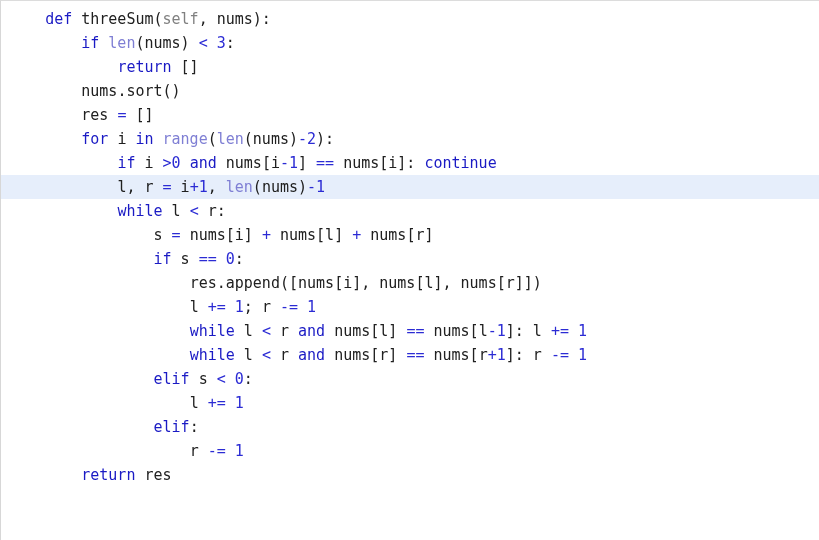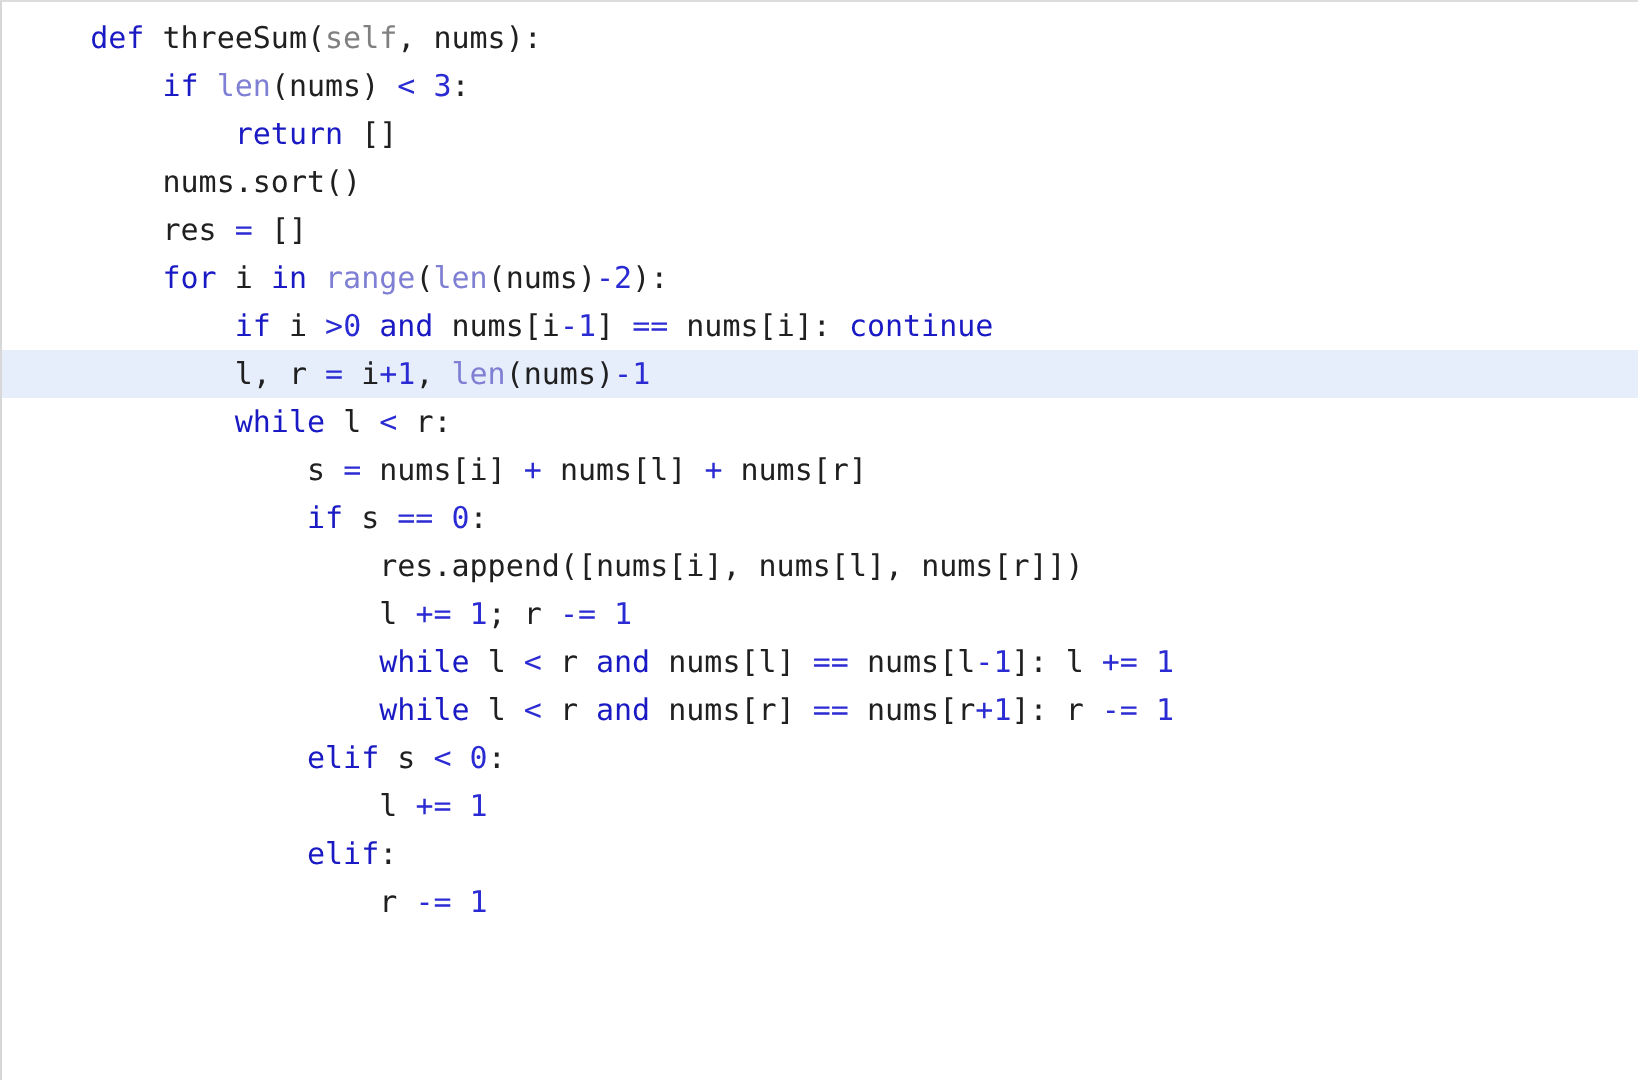--- a/index.html
+++ b/index.html
@@ -74,14 +74,15 @@
       <div class="code-line" style="font-size: 15px; height: 24px; line-height: 24px;"><span class="t-plain" style="color: rgb(32, 32, 32);">                </span><span class="t-name" style="color: rgb(32, 32, 32);">s</span><span class="t-plain" style="color: rgb(32, 32, 32);"> </span><span class="t-op" style="color: rgb(43, 43, 212);">=</span><span class="t-plain" style="color: rgb(32, 32, 32);"> </span><span class="t-name" style="color: rgb(32, 32, 32);">nums</span><span class="t-punc" style="color: rgb(32, 32, 32);">[</span><span class="t-name" style="color: rgb(32, 32, 32);">i</span><span class="t-punc" style="color: rgb(32, 32, 32);">] </span><span class="t-op" style="color: rgb(43, 43, 212);">+</span><span class="t-plain" style="color: rgb(32, 32, 32);"> </span><span class="t-name" style="color: rgb(32, 32, 32);">nums</span><span class="t-punc" style="color: rgb(32, 32, 32);">[</span><span class="t-name" style="color: rgb(32, 32, 32);">l</span><span class="t-punc" style="color: rgb(32, 32, 32);">] </span><span class="t-op" style="color: rgb(43, 43, 212);">+</span><span class="t-plain" style="color: rgb(32, 32, 32);"> </span><span class="t-name" style="color: rgb(32, 32, 32);">nums</span><span class="t-punc" style="color: rgb(32, 32, 32);">[</span><span class="t-name" style="color: rgb(32, 32, 32);">r</span><span class="t-punc" style="color: rgb(32, 32, 32);">]</span></div>
       <div class="code-line" style="font-size: 15px; height: 24px; line-height: 24px;"><span class="t-plain" style="color: rgb(32, 32, 32);">                </span><span class="t-kw" style="color: rgb(26, 26, 196);">if</span><span class="t-plain" style="color: rgb(32, 32, 32);"> </span><span class="t-name" style="color: rgb(32, 32, 32);">s</span><span class="t-plain" style="color: rgb(32, 32, 32);"> </span><span class="t-op" style="color: rgb(43, 43, 212);">==</span><span class="t-plain" style="color: rgb(32, 32, 32);"> </span><span class="t-num" style="color: rgb(43, 43, 212);">0</span><span class="t-punc" style="color: rgb(32, 32, 32);">:</span></div>
       <div class="code-line" style="font-size: 15px; height: 24px; line-height: 24px;"><span class="t-plain" style="color: rgb(32, 32, 32);">                    </span><span class="t-name" style="color: rgb(32, 32, 32);">res</span><span class="t-punc" style="color: rgb(32, 32, 32);">.</span><span class="t-name" style="color: rgb(32, 32, 32);">append</span><span class="t-punc" style="color: rgb(32, 32, 32);">([</span><span class="t-name" style="color: rgb(32, 32, 32);">nums</span><span class="t-punc" style="color: rgb(32, 32, 32);">[</span><span class="t-name" style="color: rgb(32, 32, 32);">i</span><span class="t-punc" style="color: rgb(32, 32, 32);">], </span><span class="t-name" style="color: rgb(32, 32, 32);">nums</span><span class="t-punc" style="color: rgb(32, 32, 32);">[</span><span class="t-name" style="color: rgb(32, 32, 32);">l</span><span class="t-punc" style="color: rgb(32, 32, 32);">], </span><span class="t-name" style="color: rgb(32, 32, 32);">nums</span><span class="t-punc" style="color: rgb(32, 32, 32);">[</span><span class="t-name" style="color: rgb(32, 32, 32);">r</span><span class="t-punc" style="color: rgb(32, 32, 32);">]])</span></div>
       <div class="code-line" style="font-size: 15px; height: 24px; line-height: 24px;"><span class="t-plain" style="color: rgb(32, 32, 32);">                    </span><span class="t-name" style="color: rgb(32, 32, 32);">l</span><span class="t-plain" style="color: rgb(32, 32, 32);"> </span><span class="t-op" style="color: rgb(43, 43, 212);">+=</span><span class="t-plain" style="color: rgb(32, 32, 32);"> </span><span class="t-num" style="color: rgb(43, 43, 212);">1</span><span class="t-punc" style="color: rgb(32, 32, 32);">; </span><span class="t-name" style="color: rgb(32, 32, 32);">r</span><span class="t-plain" style="color: rgb(32, 32, 32);"> </span><span class="t-op" style="color: rgb(43, 43, 212);">-=</span><span class="t-plain" style="color: rgb(32, 32, 32);"> </span><span class="t-num" style="color: rgb(43, 43, 212);">1</span></div>
       <div class="code-line" style="font-size: 15px; height: 24px; line-height: 24px;"><span class="t-plain" style="color: rgb(32, 32, 32);">                    </span><span class="t-kw" style="color: rgb(26, 26, 196);">while</span><span class="t-plain" style="color: rgb(32, 32, 32);"> </span><span class="t-name" style="color: rgb(32, 32, 32);">l</span><span class="t-plain" style="color: rgb(32, 32, 32);"> </span><span class="t-op" style="color: rgb(43, 43, 212);">&lt;</span><span class="t-plain" style="color: rgb(32, 32, 32);"> </span><span class="t-name" style="color: rgb(32, 32, 32);">r</span><span class="t-plain" style="color: rgb(32, 32, 32);"> </span><span class="t-kw" style="color: rgb(26, 26, 196);">and</span><span class="t-plain" style="color: rgb(32, 32, 32);"> </span><span class="t-name" style="color: rgb(32, 32, 32);">nums</span><span class="t-punc" style="color: rgb(32, 32, 32);">[</span><span class="t-name" style="color: rgb(32, 32, 32);">l</span><span class="t-punc" style="color: rgb(32, 32, 32);">] </span><span class="t-op" style="color: rgb(43, 43, 212);">==</span><span class="t-plain" style="color: rgb(32, 32, 32);"> </span><span class="t-name" style="color: rgb(32, 32, 32);">nums</span><span class="t-punc" style="color: rgb(32, 32, 32);">[</span><span class="t-name" style="color: rgb(32, 32, 32);">l</span><span class="t-op" style="color: rgb(43, 43, 212);">-</span><span class="t-num" style="color: rgb(43, 43, 212);">1</span><span class="t-punc" style="color: rgb(32, 32, 32);">]: </span><span class="t-name" style="color: rgb(32, 32, 32);">l</span><span class="t-plain" style="color: rgb(32, 32, 32);"> </span><span class="t-op" style="color: rgb(43, 43, 212);">+=</span><span class="t-plain" style="color: rgb(32, 32, 32);"> </span><span class="t-num" style="color: rgb(43, 43, 212);">1</span></div>
       <div class="code-line" style="font-size: 15px; height: 24px; line-height: 24px;"><span class="t-plain" style="color: rgb(32, 32, 32);">                    </span><span class="t-kw" style="color: rgb(26, 26, 196);">while</span><span class="t-plain" style="color: rgb(32, 32, 32);"> </span><span class="t-name" style="color: rgb(32, 32, 32);">l</span><span class="t-plain" style="color: rgb(32, 32, 32);"> </span><span class="t-op" style="color: rgb(43, 43, 212);">&lt;</span><span class="t-plain" style="color: rgb(32, 32, 32);"> </span><span class="t-name" style="color: rgb(32, 32, 32);">r</span><span class="t-plain" style="color: rgb(32, 32, 32);"> </span><span class="t-kw" style="color: rgb(26, 26, 196);">and</span><span class="t-plain" style="color: rgb(32, 32, 32);"> </span><span class="t-name" style="color: rgb(32, 32, 32);">nums</span><span class="t-punc" style="color: rgb(32, 32, 32);">[</span><span class="t-name" style="color: rgb(32, 32, 32);">r</span><span class="t-punc" style="color: rgb(32, 32, 32);">] </span><span class="t-op" style="color: rgb(43, 43, 212);">==</span><span class="t-plain" style="color: rgb(32, 32, 32);"> </span><span class="t-name" style="color: rgb(32, 32, 32);">nums</span><span class="t-punc" style="color: rgb(32, 32, 32);">[</span><span class="t-name" style="color: rgb(32, 32, 32);">r</span><span class="t-op" style="color: rgb(43, 43, 212);">+</span><span class="t-num" style="color: rgb(43, 43, 212);">1</span><span class="t-punc" style="color: rgb(32, 32, 32);">]: </span><span class="t-name" style="color: rgb(32, 32, 32);">r</span><span class="t-plain" style="color: rgb(32, 32, 32);"> </span><span class="t-op" style="color: rgb(43, 43, 212);">-=</span><span class="t-plain" style="color: rgb(32, 32, 32);"> </span><span class="t-num" style="color: rgb(43, 43, 212);">1</span></div>
       <div class="code-line" style="font-size: 15px; height: 24px; line-height: 24px;"><span class="t-plain" style="color: rgb(32, 32, 32);">                </span><span class="t-kw" style="color: rgb(26, 26, 196);">elif</span><span class="t-plain" style="color: rgb(32, 32, 32);"> </span><span class="t-name" style="color: rgb(32, 32, 32);">s</span><span class="t-plain" style="color: rgb(32, 32, 32);"> </span><span class="t-op" style="color: rgb(43, 43, 212);">&lt;</span><span class="t-plain" style="color: rgb(32, 32, 32);"> </span><span class="t-num" style="color: rgb(43, 43, 212);">0</span><span class="t-punc" style="color: rgb(32, 32, 32);">:</span></div>
       <div class="code-line" style="font-size: 15px; height: 24px; line-height: 24px;"><span class="t-plain" style="color: rgb(32, 32, 32);">                    </span><span class="t-name" style="color: rgb(32, 32, 32);">l</span><span class="t-plain" style="color: rgb(32, 32, 32);"> </span><span class="t-op" style="color: rgb(43, 43, 212);">+=</span><span class="t-plain" style="color: rgb(32, 32, 32);"> </span><span class="t-num" style="color: rgb(43, 43, 212);">1</span></div>
       <div class="code-line" style="font-size: 15px; height: 24px; line-height: 24px;"><span class="t-plain" style="color: rgb(32, 32, 32);">                </span><span class="t-kw" style="color: rgb(26, 26, 196);">elif</span><span class="t-punc" style="color: rgb(32, 32, 32);">:</span></div>
       <div class="code-line" style="font-size: 15px; height: 24px; line-height: 24px;"><span class="t-plain" style="color: rgb(32, 32, 32);">                    </span><span class="t-name" style="color: rgb(32, 32, 32);">r</span><span class="t-plain" style="color: rgb(32, 32, 32);"> </span><span class="t-op" style="color: rgb(43, 43, 212);">-=</span><span class="t-plain" style="color: rgb(32, 32, 32);"> </span><span class="t-num" style="color: rgb(43, 43, 212);">1</span></div>
+      <div class="code-line" style="font-size: 15px; height: 24px; line-height: 24px;"><span class="t-plain" style="color: rgb(32, 32, 32);">        </span><span class="t-kw" style="color: rgb(26, 26, 196);">return</span><span class="t-plain" style="color: rgb(32, 32, 32);"> </span><span class="t-name" style="color: rgb(32, 32, 32);">res</span></div>
     </div>
 </div>
 
 </body></html>

